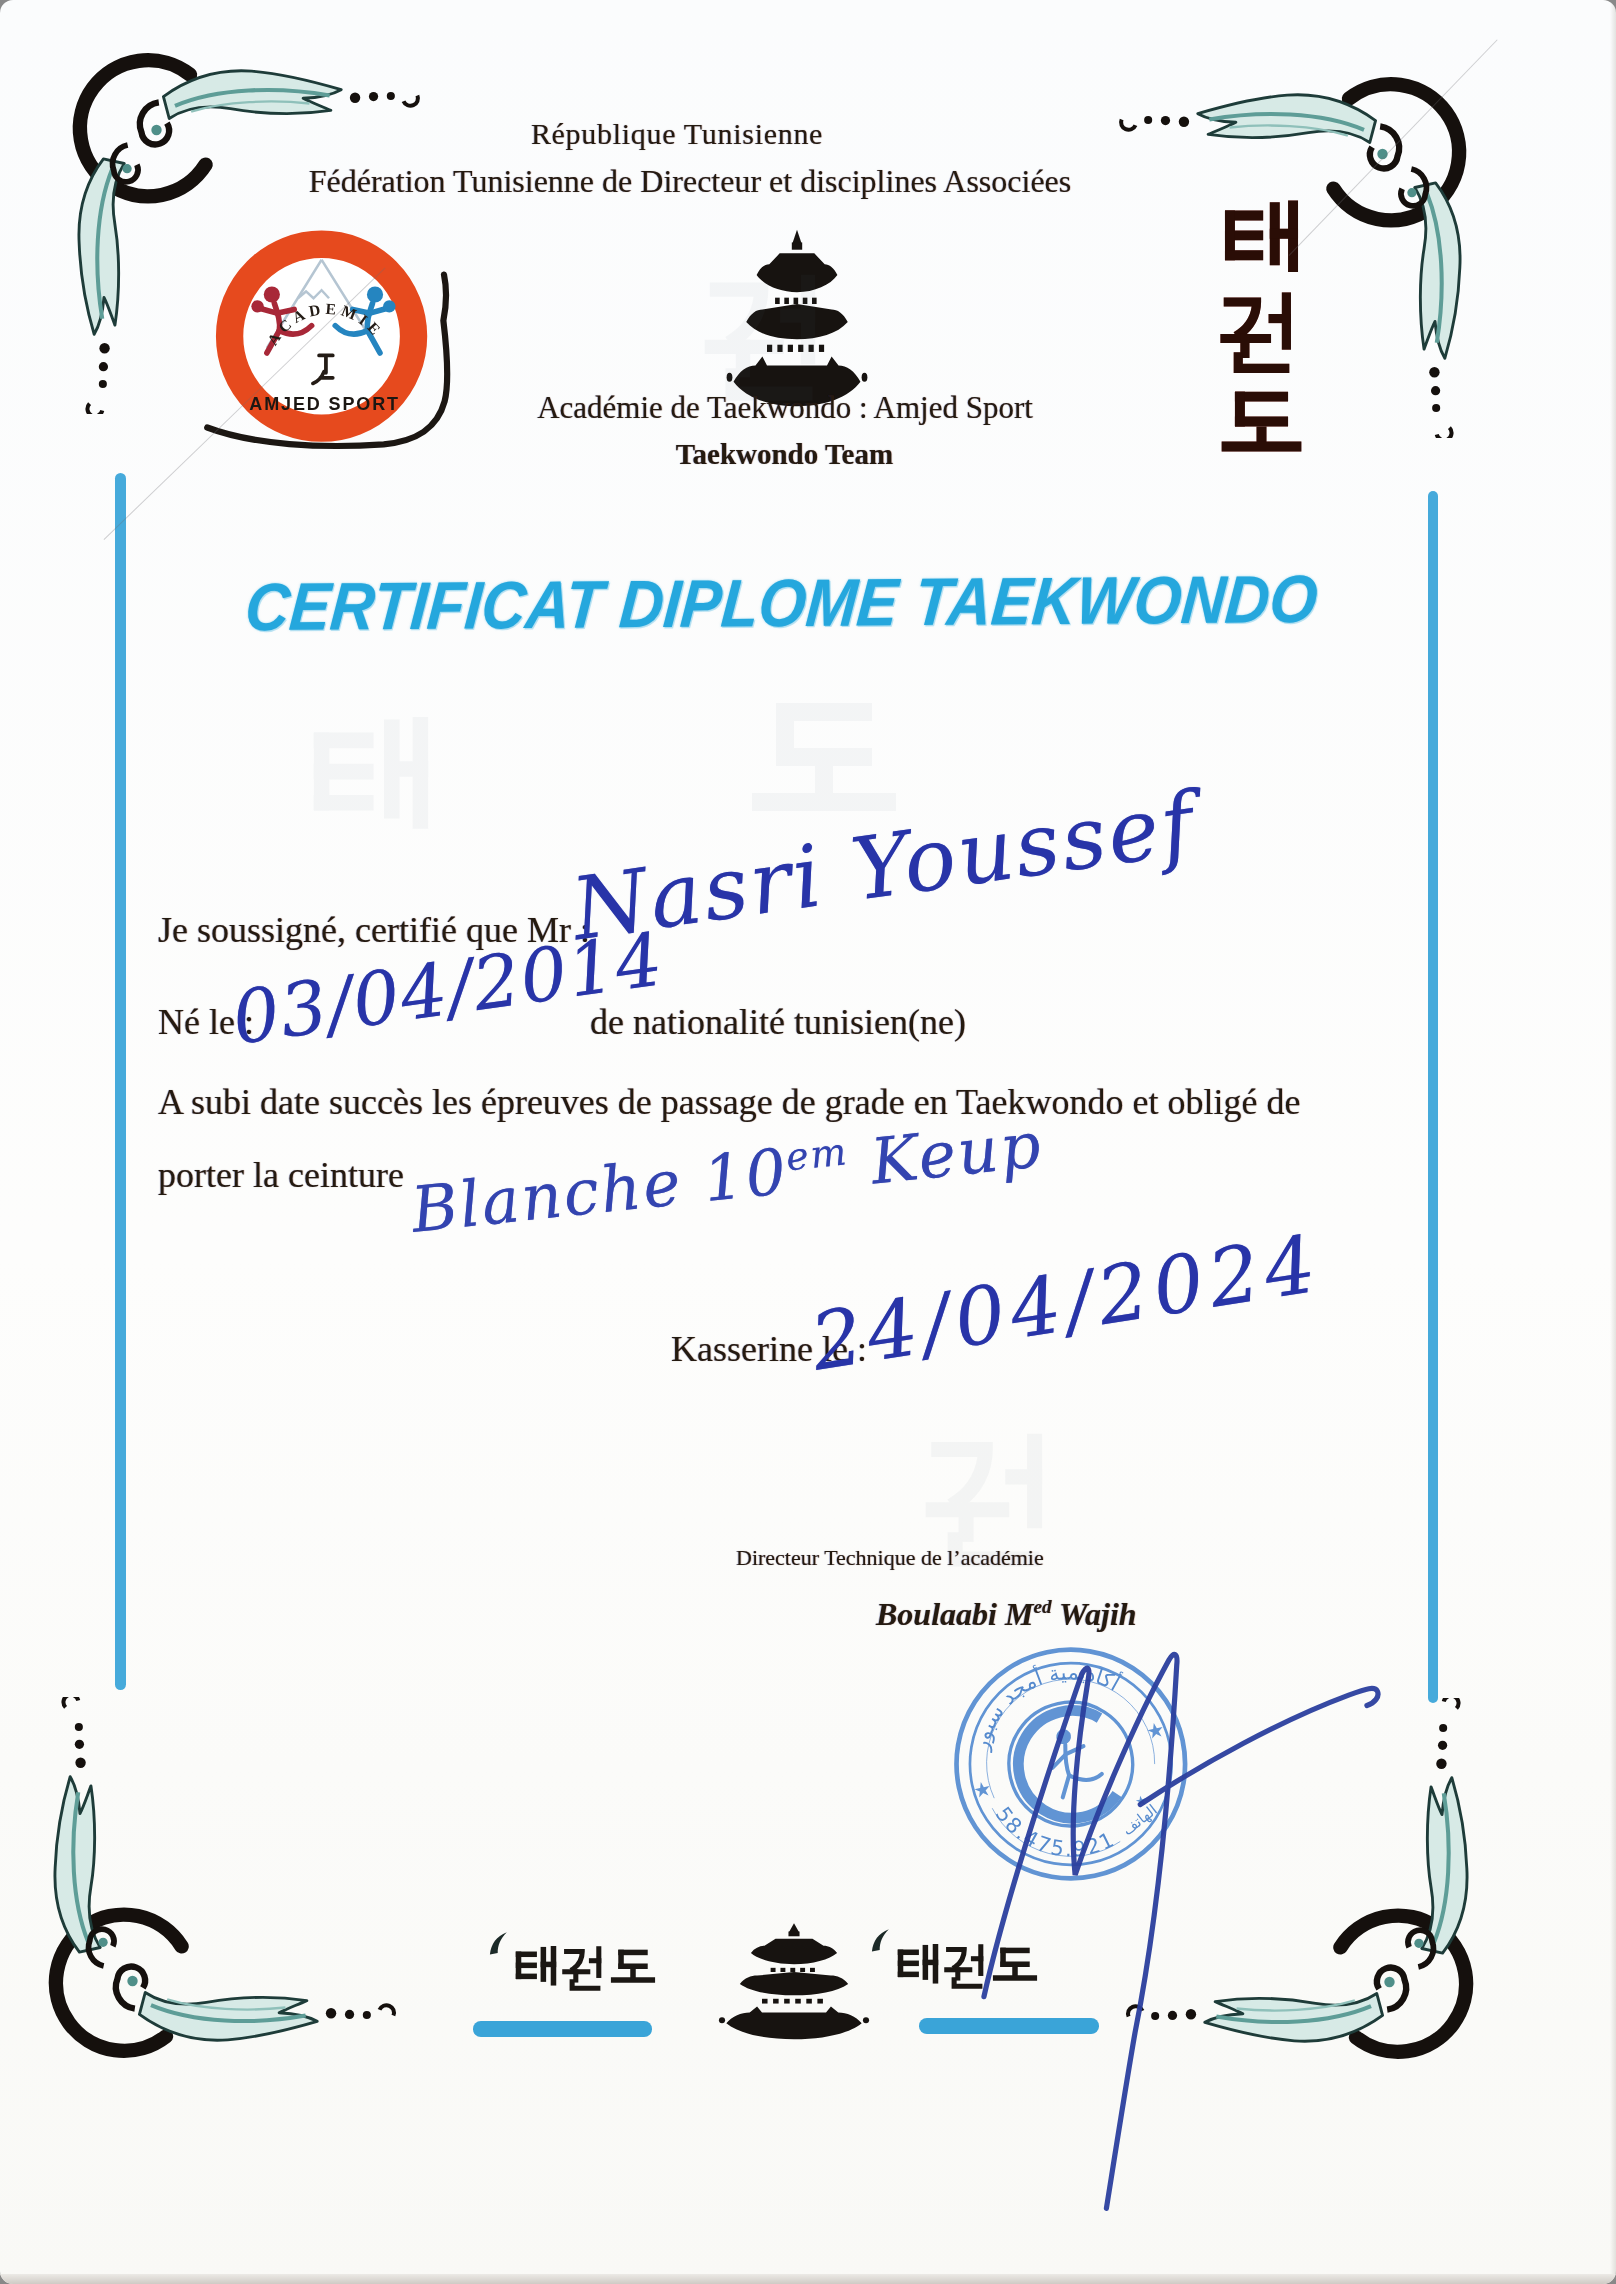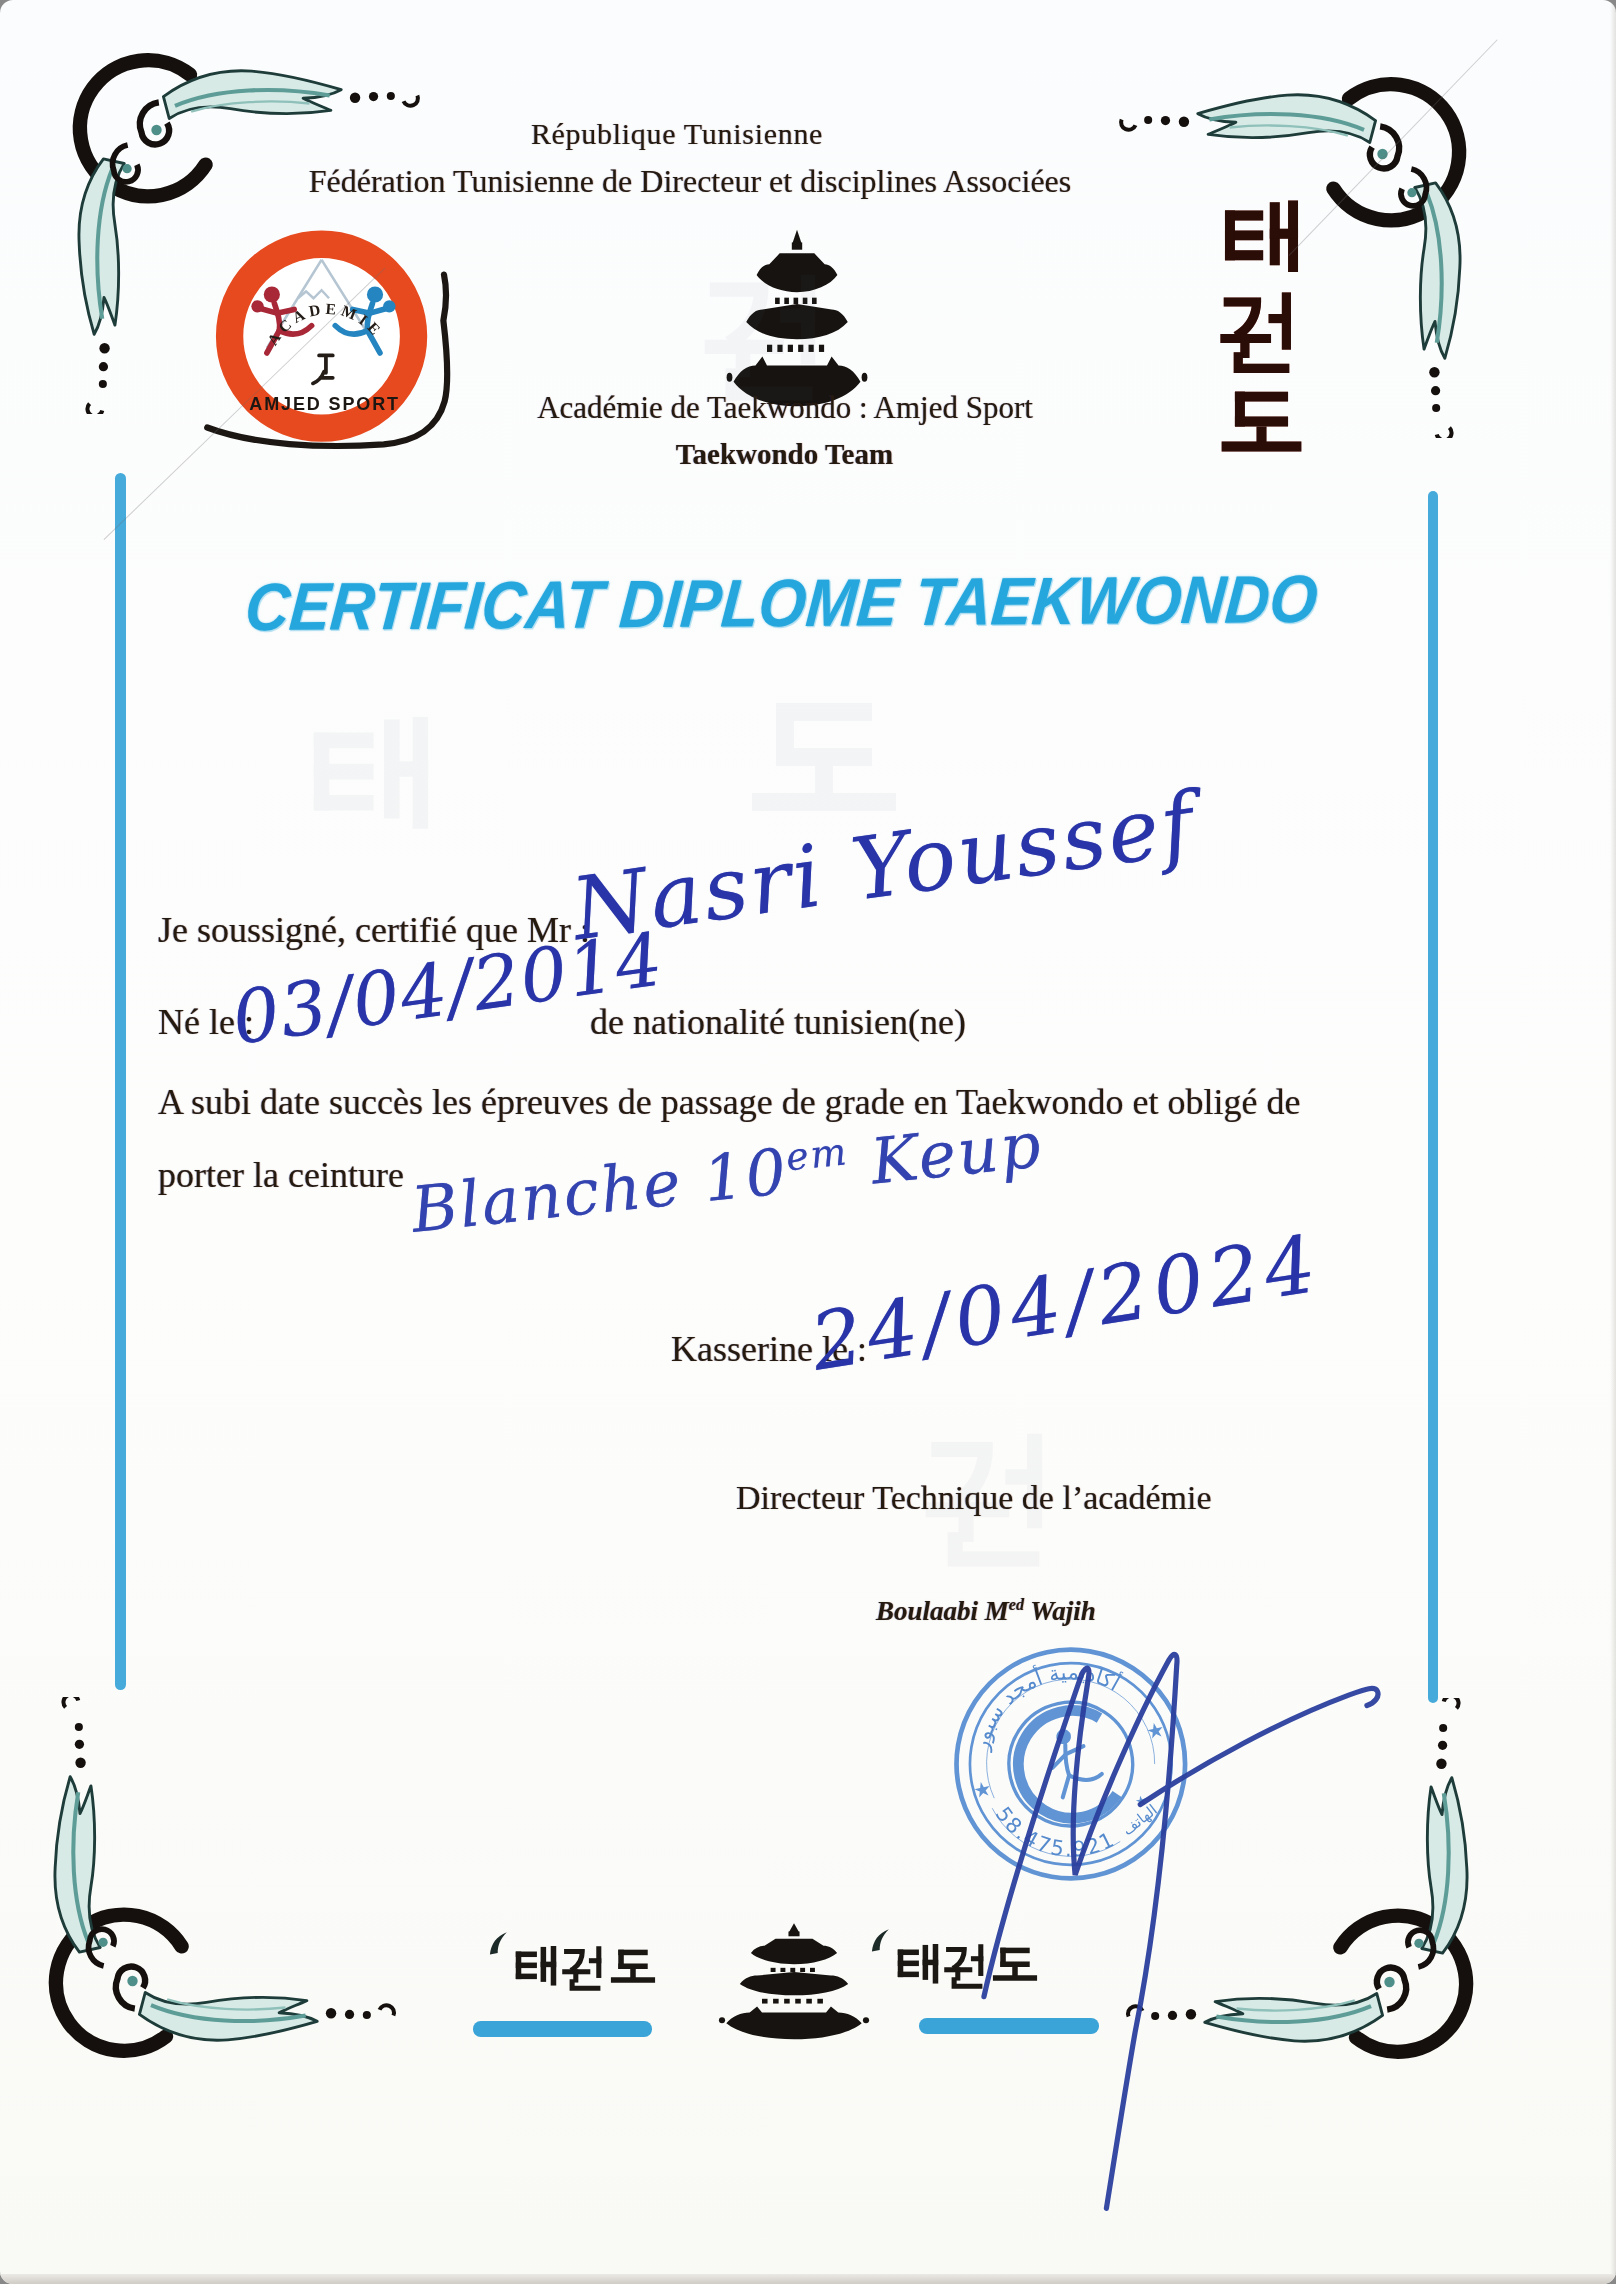--- a/index.html
+++ b/index.html
@@ -27,22 +27,22 @@
   }
   
   .bodyline{font-size:36px;}
   .l-certify{left:158px;top:909px;}
   .l-born{left:158px;top:1001px;}
   .l-nat{left:590px;top:1001px;}
   .l-pass1{left:158px;top:1081px;}
   .l-pass2{left:158px;top:1154px;}
   .l-eff{left:158px;top:1231px;}
   .l-place{left:671px;top:1328px;}
-  .l-dirtitle{left:736px;top:1479px;font-size:34px;}
-  .l-dirname{left:876px;top:1596px;font-size:27px;font-weight:bold;font-style:italic;}
+  .l-dirtitle{left:736px;top:1545px;font-size:22px;}
+  .l-dirname{left:876px;top:1596px;font-size:32px;font-weight:bold;font-style:italic;}
   sup{font-size:60%;}
   
   .hw{
     position:absolute;font-style:italic;color:#2834a8;
     font-family:"DejaVu Serif",serif;
     text-shadow:0 0 0.7px rgba(40,52,168,.7);
   }
   .hw-name{left:570px;top:816px;font-size:86px;transform:rotate(-8deg);letter-spacing:2.6px;}
   .hw-birth{left:231px;top:946px;font-size:73px;transform:rotate(-8deg);letter-spacing:1.3px;}
   .hw-belt{left:410px;top:1141px;font-size:63px;transform:rotate(-6deg);letter-spacing:2px;color:#3344b0;}

